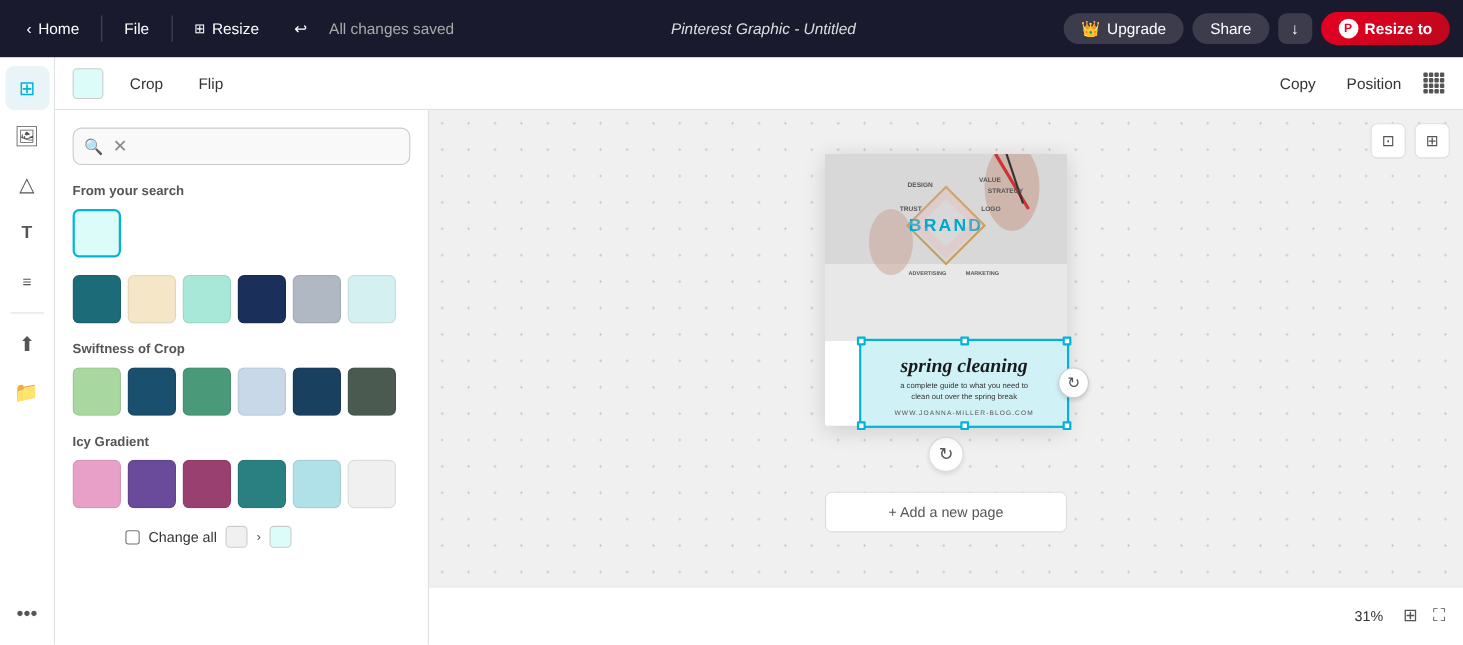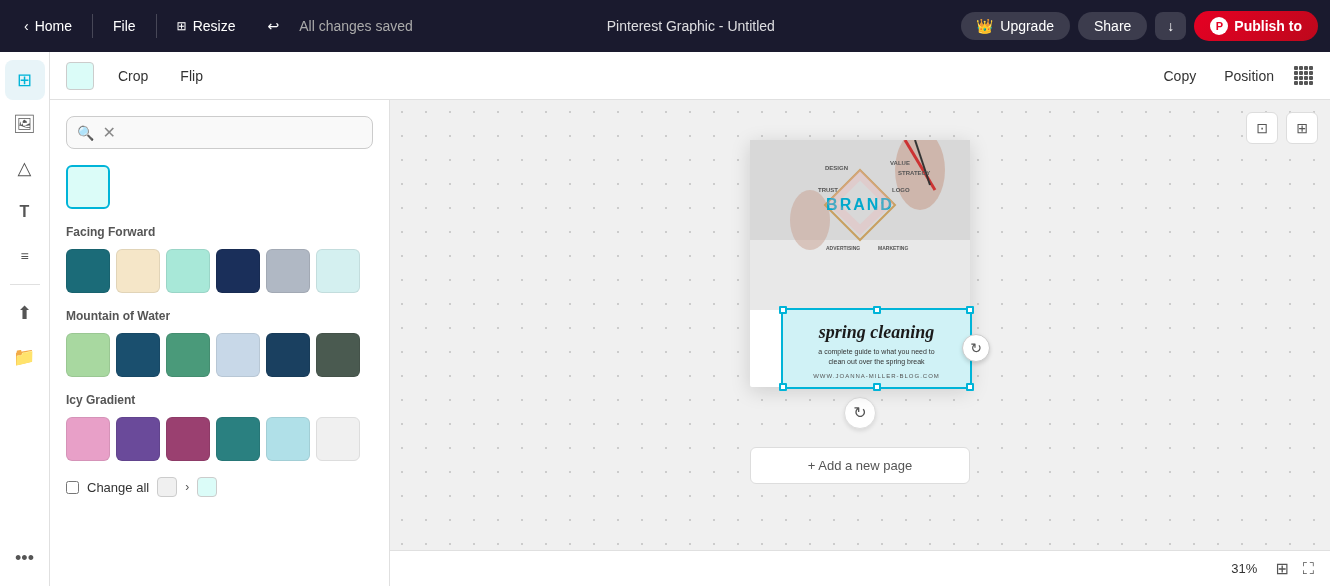--- a/index.html
+++ b/index.html
@@ -20,21 +20,21 @@
     .nav-btn {
       display: flex; align-items: center; gap: 6px;
       color: #fff; background: transparent; border: none;
       padding: 6px 12px; border-radius: 6px; cursor: pointer;
       font-size: 14px; font-weight: 500;
     }
     .nav-home { color: #fff; }
     .nav-divider { width: 1px; height: 24px; background: rgba(255,255,255,0.2); }
     .nav-title {
       flex: 1; text-align: center; color: rgba(255,255,255,0.85);
-      font-size: 14px; font-weight: 400;
+      font-size: 14px; font-weight: 400; font-style: italic;
     }
     .nav-saved { color: #aaa; font-size: 14px; margin-right: 8px; }
     .btn-upgrade {
       display: flex; align-items: center; gap: 6px;
       background: rgba(255,255,255,0.15); color: #fff;
       border: none; border-radius: 20px; padding: 6px 16px;
       cursor: pointer; font-size: 14px; font-weight: 500;
     }
     .btn-share {
       background: rgba(255,255,255,0.15); color: #fff;
@@ -156,21 +156,21 @@
       cursor: pointer; border: 1px solid rgba(0,0,0,0.08);
     }
     .color-swatch.search-result {
       width: 44px; height: 44px;
       border: 2px solid #00b4d8;
     }
 
     
     .change-all-row {
       display: flex; align-items: center; gap: 8px;
-      margin-top: 8px; font-size: 13px; color: #333;
+      margin-top: 8px; font-size: 13px; color: #333; margin-left: 48px;
     }
     .small-swatch {
       width: 20px; height: 20px; border-radius: 4px;
       border: 1px solid #ccc; cursor: pointer;
     }
     .arrow-icon { color: #555; font-size: 12px; }
 
     
     .canvas-area {
       position: fixed;
@@ -304,21 +304,21 @@
       border: 1px solid #ddd;
       display: flex; align-items: center; justify-content: center;
       cursor: pointer; font-size: 16px; color: #555;
       box-shadow: 0 2px 4px rgba(0,0,0,0.1);
     }
 
     
     .bottom-bar {
       position: fixed;
       bottom: 0; left: 390px; right: 0;
-      height: 36px;
+      height: 53px;
       background: #fff;
       border-top: 1px solid #e0e0e0;
       display: flex; align-items: center;
       padding: 0 16px;
       gap: 12px;
       z-index: 90;
     }
     .zoom-level {
       font-size: 13px; color: #333; margin-left: auto;
     }
@@ -364,21 +364,21 @@
     <span>Upgrade</span>
   </button>
   <button class="btn-share">
     <span>Share</span>
   </button>
   <button class="btn-download">
     <span>↓</span>
   </button>
   <button class="btn-publish">
     <span style="width:18px;height:18px;background:#fff;border-radius:50%;display:inline-flex;align-items:center;justify-content:center;color:#e60023;font-size:11px;font-weight:900;">P</span>
-    <span>Publish to</span>
+    <span>Resize to</span>
   </button>
 </nav>
 
 <div class="toolbar">
   <div class="toolbar-color-swatch" style="background-color:#dbfcf8;"></div>
   <button class="toolbar-btn">
     <span>Crop</span>
   </button>
   <button class="toolbar-btn">
     <span>Flip</span>
@@ -424,35 +424,35 @@
     <div class="sidebar-icon">•••</div>
   </div>
 </aside>
 
 <div class="color-panel">
   <div class="search-box">
     <span class="search-icon">🔍</span>
     <span class="clear-icon">✕</span>
   </div>
 
+  <div class="section-title">From your search</div>
   <div class="color-grid">
     <div class="color-swatch search-result" style="background:#dbfcf8;"></div>
   </div>
 
-  <div class="section-title">Facing Forward</div>
   <div class="color-grid">
     <div class="color-swatch" style="background:#1b6b78;"></div>
     <div class="color-swatch" style="background:#f5e6c8;"></div>
     <div class="color-swatch" style="background:#a8e8d8;"></div>
     <div class="color-swatch" style="background:#1a2f5a;"></div>
     <div class="color-swatch" style="background:#b0b8c4;"></div>
     <div class="color-swatch" style="background:#d4f0f0;"></div>
   </div>
 
-  <div class="section-title">Mountain of Water</div>
+  <div class="section-title">Swiftness of Crop</div>
   <div class="color-grid">
     <div class="color-swatch" style="background:#a8d8a0;"></div>
     <div class="color-swatch" style="background:#1a4f6e;"></div>
     <div class="color-swatch" style="background:#4a9a7a;"></div>
     <div class="color-swatch" style="background:#c8d8e8;"></div>
     <div class="color-swatch" style="background:#1a4060;"></div>
     <div class="color-swatch" style="background:#4a5a50;"></div>
   </div>
 
   <div class="section-title">Icy Gradient</div>

